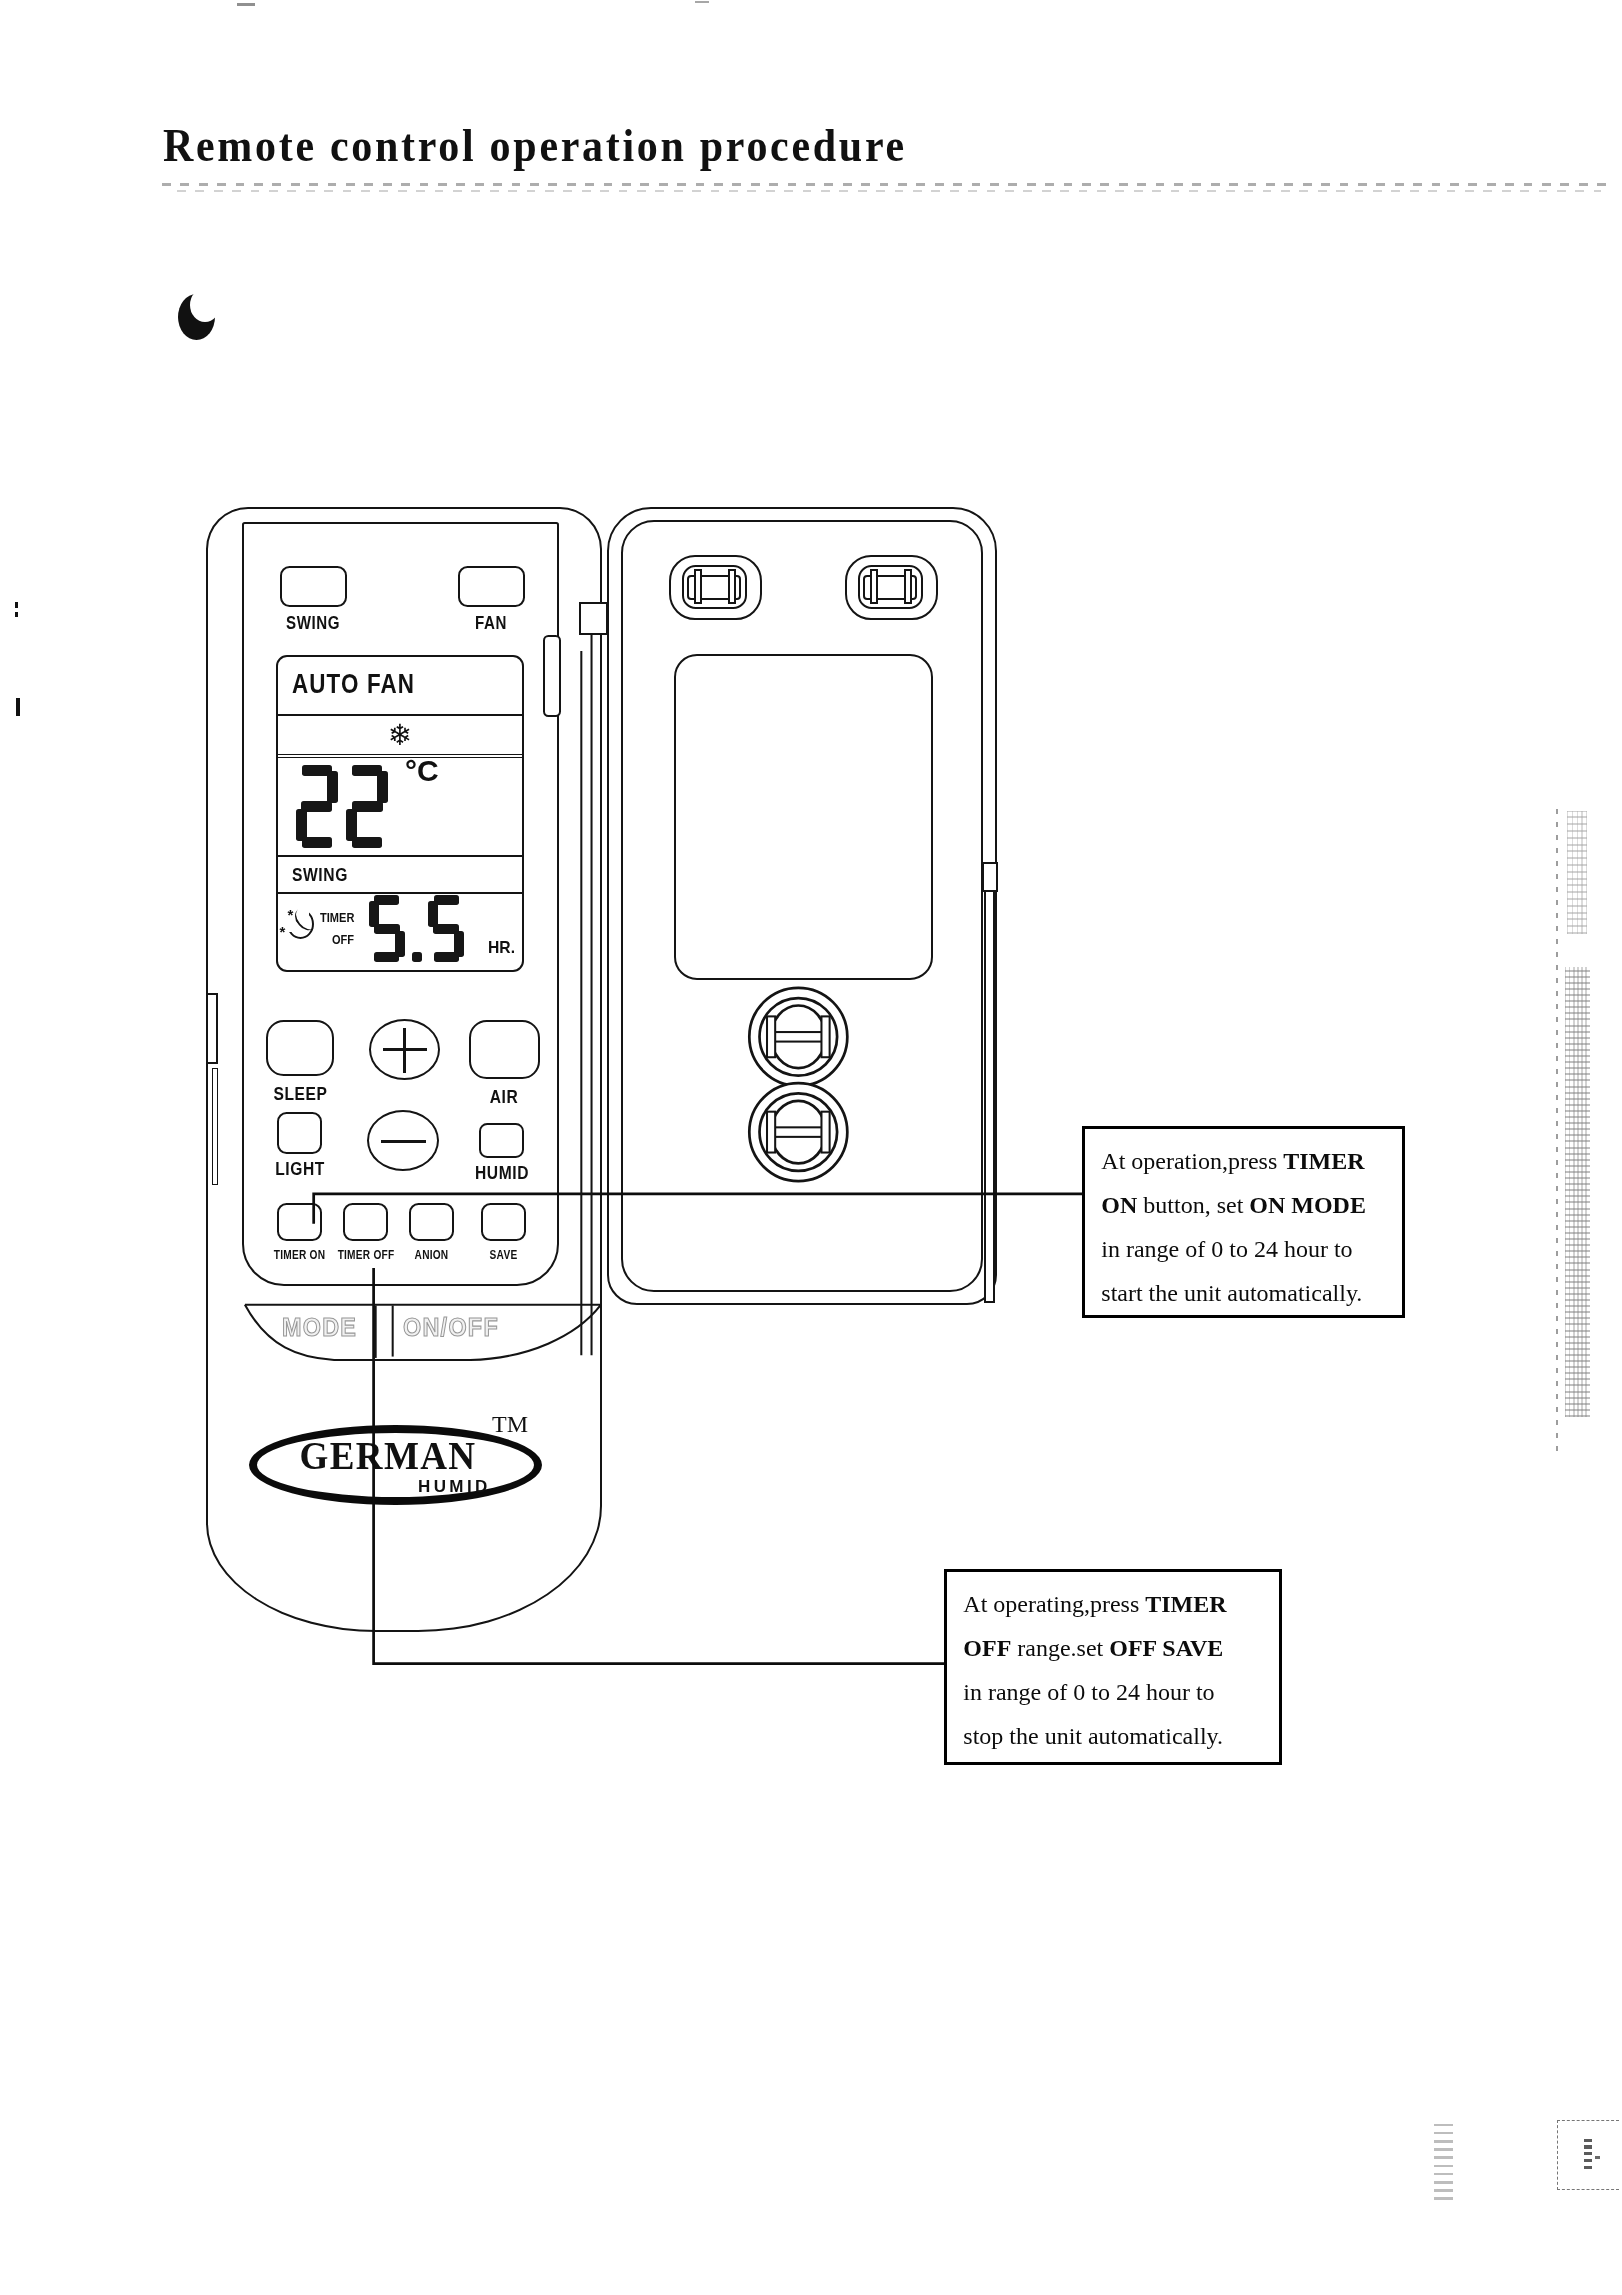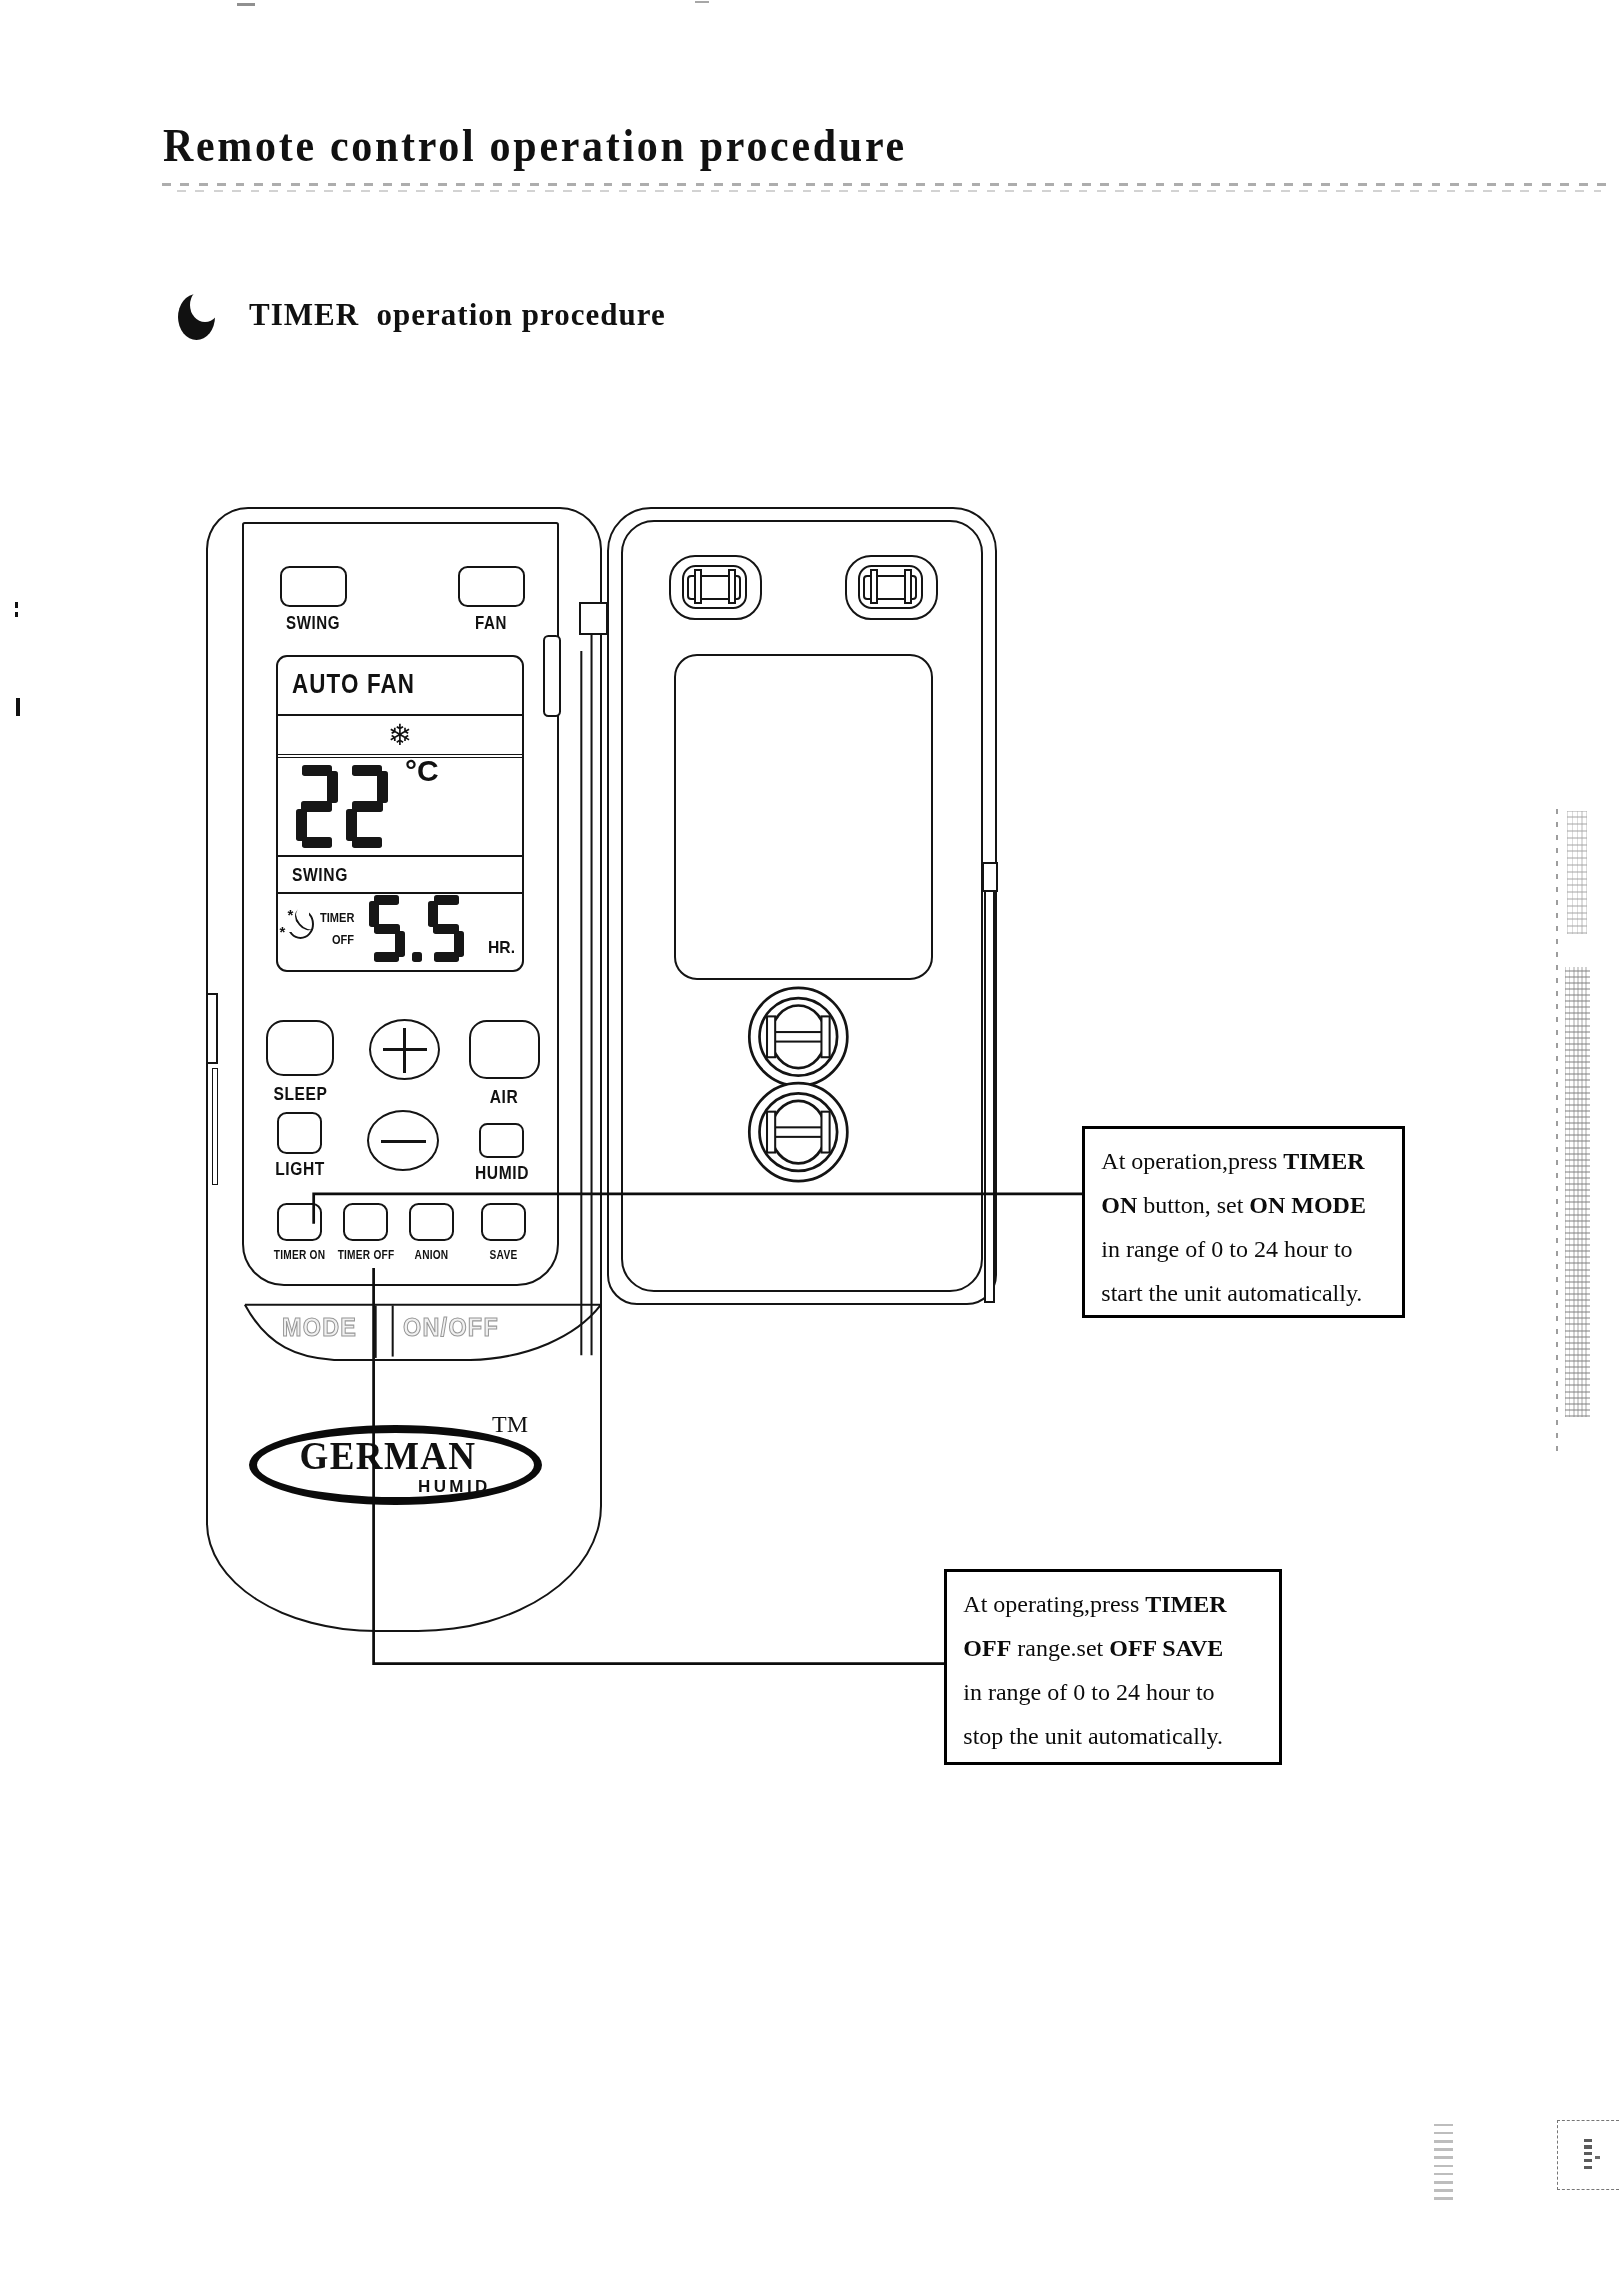--- a/index.html
+++ b/index.html
@@ -36,21 +36,20 @@
   <div class="abs speck" style="left:695px;top:0.7px;width:13.6px;height:2.7px;opacity:.4"></div>
 
   <div class="abs serif" style="left:163px;top:120px;font-size:42px;font-weight:700;letter-spacing:2.7px;transform:scaleY(1.08);transform-origin:top left;white-space:nowrap">Remote control operation procedure</div>
   <div class="abs noise-dash" style="left:162px;top:183px;width:1447px;height:3.4px;opacity:.55"></div>
   <div class="abs noise-dash" style="left:177px;top:190px;width:1424px;height:2px;opacity:.3"></div>
 
   <div class="abs" style="left:178px;top:293px;width:38px;height:49px">
     <div class="abs" style="left:0;top:1.4px;width:37px;height:46px;background:#111;border-radius:50%"></div>
     <div class="abs" style="left:11.6px;top:-5.4px;width:30px;height:34px;background:#fff;border-radius:50%"></div>
   </div>
-  <div class="abs serif" style="left:249px;top:297px;font-size:31px;font-weight:700;letter-spacing:1px;white-space:pre">TIMER  operation procedure</div>
 
   <div class="abs" style="left:15px;top:602px;width:3.4px;height:6.1px;background:#111"></div>
   <div class="abs" style="left:15px;top:612px;width:3.4px;height:4.8px;background:#111"></div>
   <div class="abs" style="left:16.3px;top:698px;width:4.1px;height:17.7px;background:#111"></div>
 
   <div class="abs ln" style="left:206px;top:507px;width:396px;height:1125px;border-radius:42px 42px 184px 170px / 42px 42px 126px 109px"></div>
   <div class="abs ln" style="left:242px;top:522px;width:317px;height:764px;border-radius:2.7px 2.7px 42px 42px"></div>
 
   <div class="abs ln" style="left:206px;top:993px;width:12.3px;height:71px;border-width:2px"></div>
   <div class="abs ln" style="left:212px;top:1068px;width:6.1px;height:117px;border-width:1.4px"></div>

